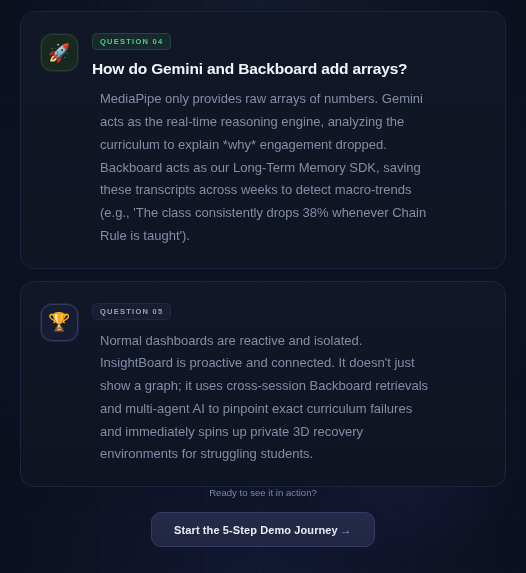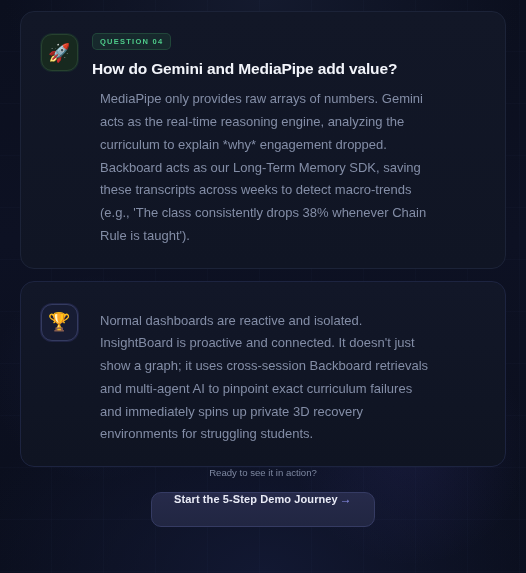--- a/index.html
+++ b/index.html
@@ -139,20 +139,21 @@
   .cta-mid {
     text-align: center;
   }
   .cta-mid-label {
     font-size: 9.6px;
     color: #7d87a0;
   }
   .cta-journey-btn {
     margin: 14px auto 0 auto;
     display: inline-flex;
+    align-items: center;
     justify-content: center;
     gap: 2px;
     height: 35px;
     padding: 0 22px;
     border-radius: 10px;
     background: linear-gradient(180deg, #262a4a 0%, #212642 100%);
     border: 1px solid #353b63;
     color: #e9ebf6;
     font-size: 11px;
     font-weight: bold;
@@ -186,28 +187,29 @@
 <div class="bg-layer bg-grid"></div>
 <div class="bg-layer bg-glow-a"></div>
 <div class="bg-layer bg-glow-b"></div>
 
 <div class="page">
 
   <section class="faq-card faq-card--green">
     <div class="faq-icon faq-icon--green">🚀</div>
     <div class="faq-body">
       <span class="faq-badge faq-badge--green">QUESTION 04</span>
-      <h2 class="faq-title">How do Gemini and MediaPipe add value?</h2>
+      <h2 class="faq-title">How do Gemini and Backboard add arrays?</h2>
       <p class="faq-text">MediaPipe only provides raw arrays of numbers. Gemini acts as the real-time reasoning engine, analyzing the curriculum to explain *why* engagement dropped. Backboard acts as our Long-Term Memory SDK, saving these transcripts across weeks to detect macro-trends (e.g., 'The class consistently drops 38% whenever Chain Rule is taught').</p>
     </div>
   </section>
 
   <section class="faq-card faq-card--violet">
     <div class="faq-icon faq-icon--violet">🏆</div>
     <div class="faq-body">
+      <span class="faq-badge faq-badge--violet">QUESTION 05</span>
       <p class="faq-text">Normal dashboards are reactive and isolated. InsightBoard is proactive and connected. It doesn't just show a graph; it uses cross-session Backboard retrievals and multi-agent AI to pinpoint exact curriculum failures and immediately spins up private 3D recovery environments for struggling students.</p>
     </div>
   </section>
 
   <section class="cta-mid">
     <div class="cta-mid-label">Ready to see it in action?</div>
     <button class="cta-journey-btn">
       <span>Start the 5-Step Demo Journey</span>
       <span class="arrow">→</span>
     </button>

